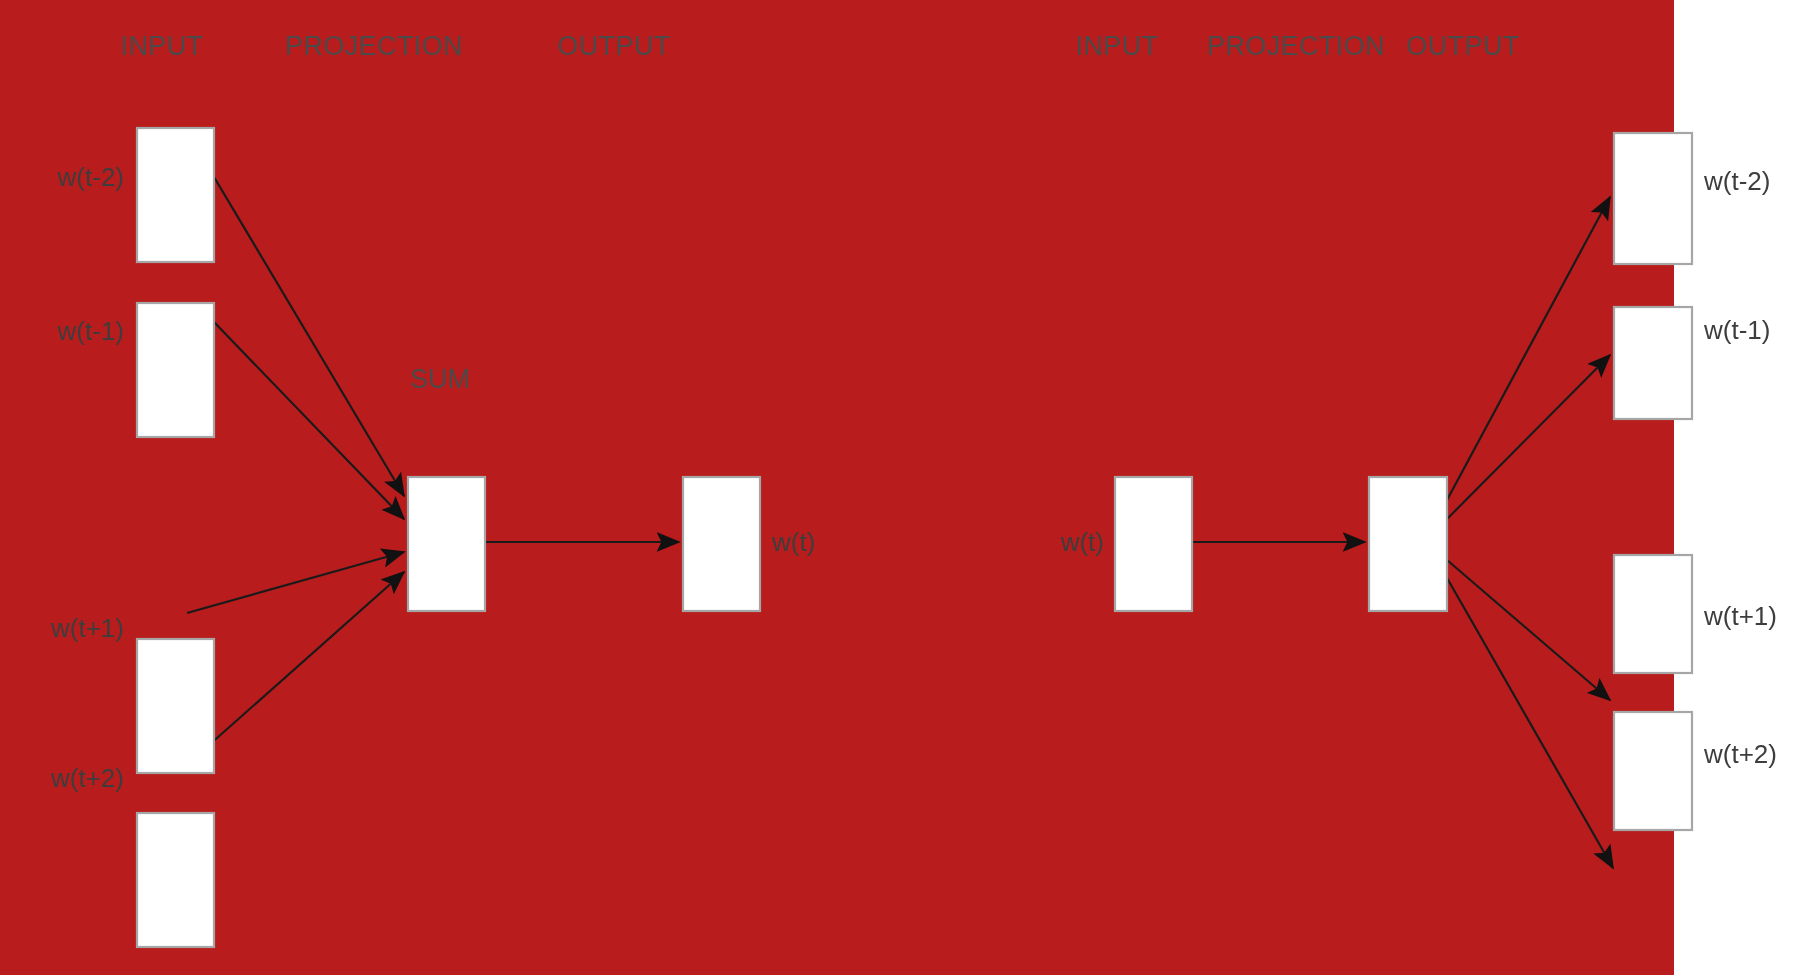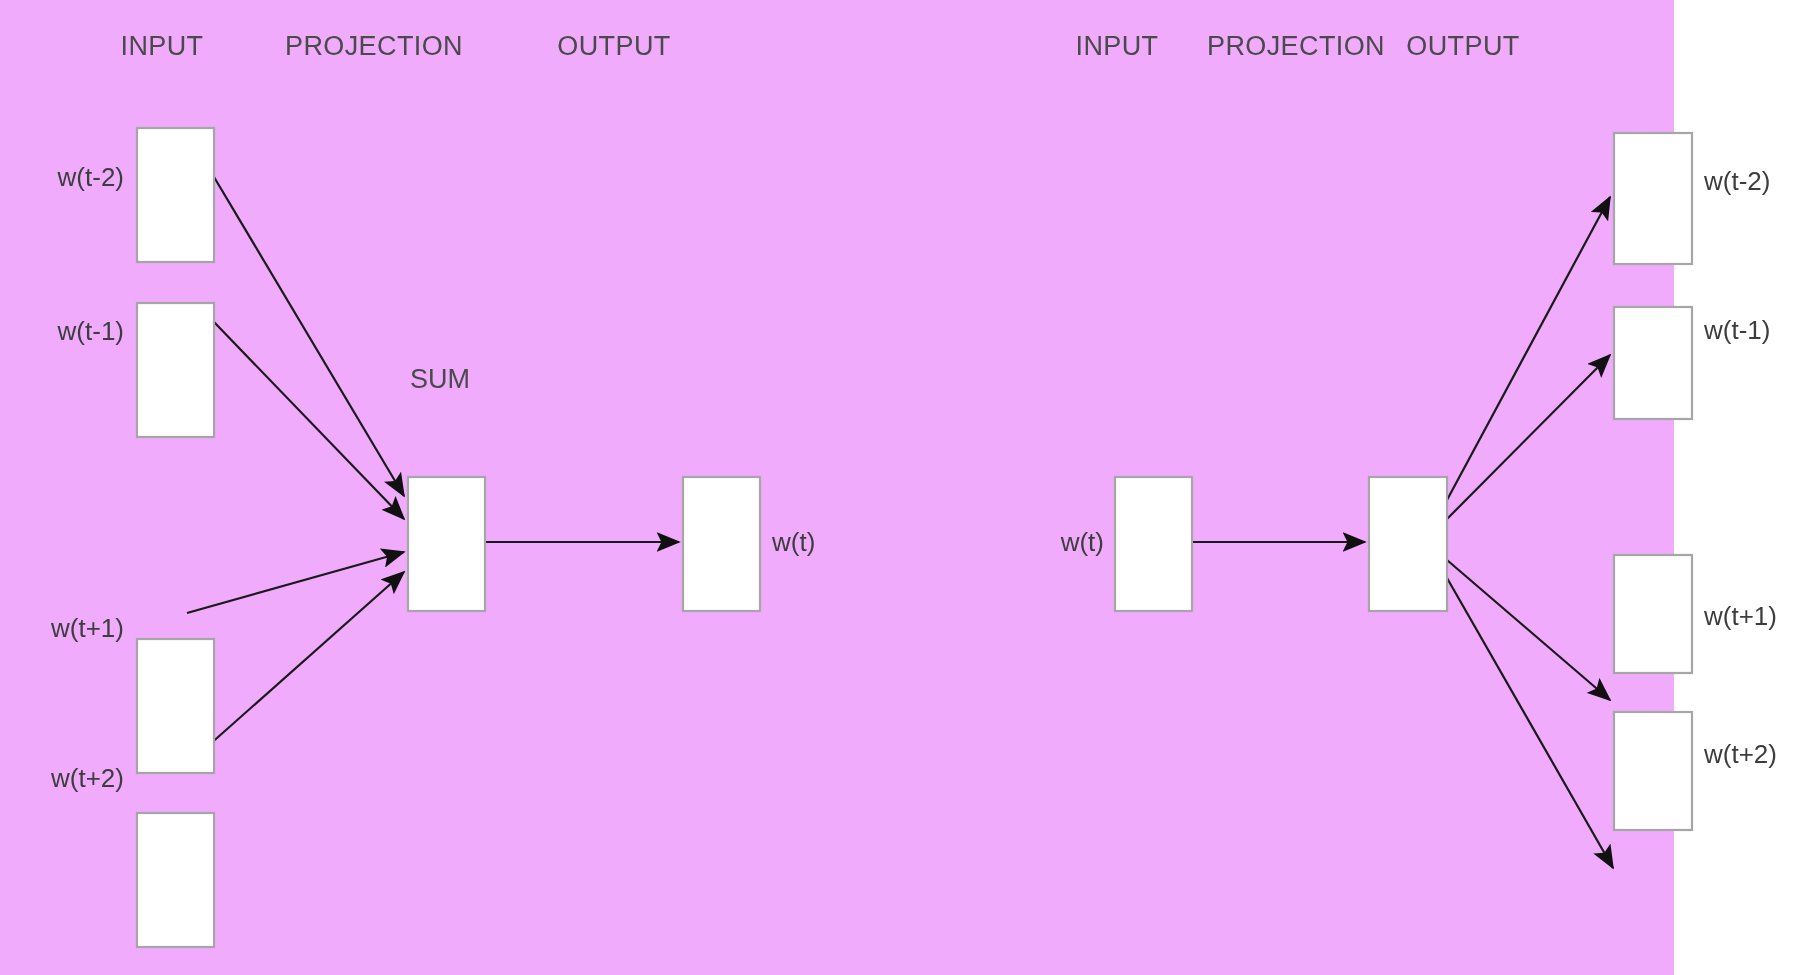--- a/index.html
+++ b/index.html
@@ -10,21 +10,21 @@
   body {
     width: 1812px;
     height: 975px;
     font-family: "Liberation Sans", sans-serif;
     overflow: hidden;
   }
   #canvas {
     position: relative;
     width: 1674px;
     height: 975px;
-    background: #f0abfc;
+    background: #b91c1c;
     text-decoration: underline;
   }
   svg.diagram {
     position: absolute;
     left: 0;
     top: 0;
     width: 1812px;
     height: 975px;
   }
   .col-head {

